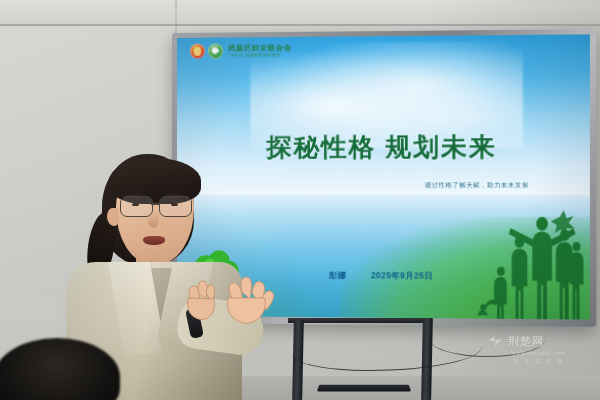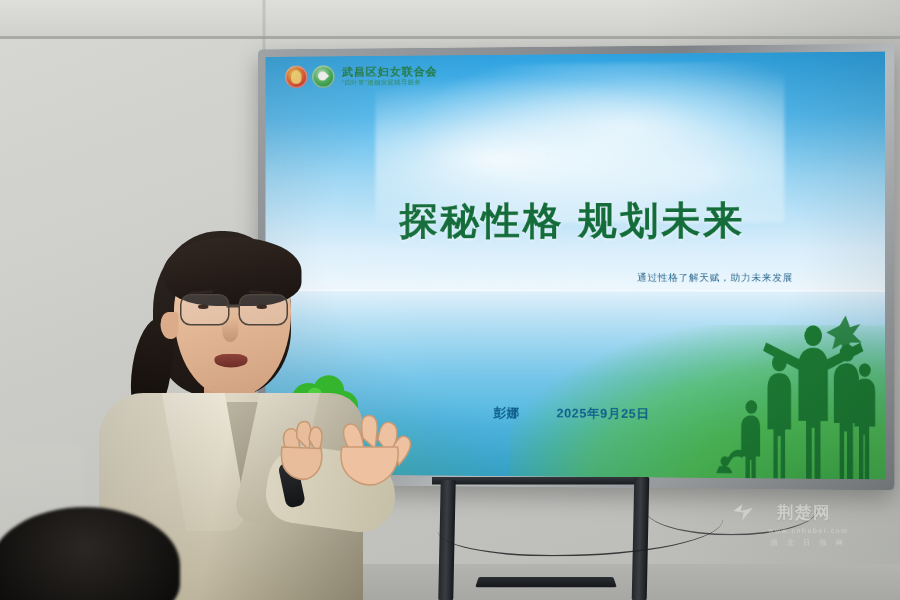--- a/index.html
+++ b/index.html
@@ -310,21 +310,21 @@
     position:absolute;left:-10px;top:296px;width:66px;height:104px;
     background:linear-gradient(180deg,rgba(205,205,200,.55),rgba(190,190,185,.35));
     filter:blur(3px);
   }
 
   
   .watermark{
     position:absolute;left:489px;top:334px;width:100px;height:32px;
     opacity:.45;
   }
-  .wm-row{display:flex;align-items:center;gap:16px;}
+  .wm-row{display:flex;align-items:center;gap:6px;}
   .wm-mark{
     width:13px;height:11px;
     background:linear-gradient(135deg,#fff,#e2e2e0);
     clip-path:polygon(0 42%,46% 0,36% 44%,100% 22%,44% 100%,52% 52%);
   }
   .wm-name{
     font-size:11px;font-weight:bold;color:#f2f2f0;letter-spacing:1px;
     text-shadow:0 1px 1px rgba(0,0,0,.25);white-space:nowrap;
   }
   .wm-url{

